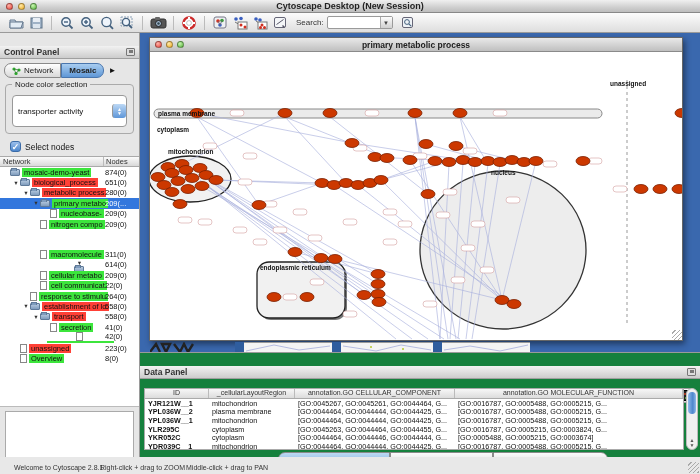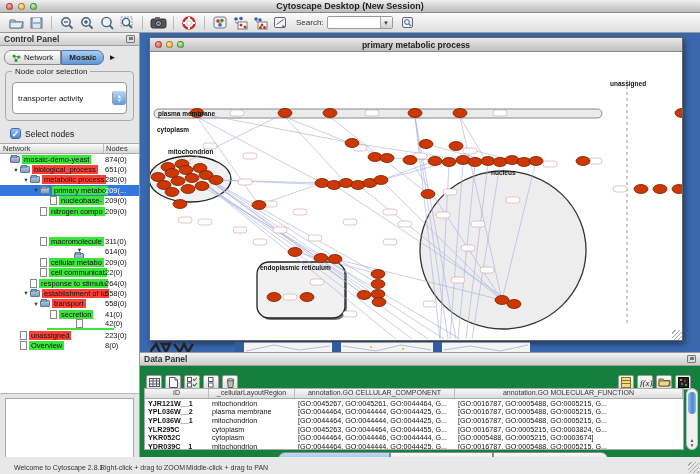--- a/index.html
+++ b/index.html
@@ -25,21 +25,21 @@
   .tsep { width:1px; height:14px; background:#bbb; margin:0 5px; }
   .searchwrap { display:flex; align-items:center; margin-left:6px; }
   .searchlbl { font-size:8px; color:#333; margin-right:3px; }
   .searchbox { width:66px; height:13px; background:#fff; border:1px solid #9a9a9a; border-radius:2px; display:flex; align-items:center; }
   .searchbox .dd { margin-left:auto; width:12px; height:11px; background:linear-gradient(#fdfdfd,#d0d0d0); border-left:1px solid #aaa; display:flex; align-items:center; justify-content:center; font-size:6px; color:#444; }
 
   
   .cpanel { position:absolute; left:0; top:33px; width:140px; height:424px;
     background:#e6e6e6; border-right:1px solid #9a9a9a; }
   .phead { height:13px; background:linear-gradient(#f2f2f2,#cccccc); border-bottom:1px solid #9f9f9f;
-    display:flex; align-items:center; padding:0 4px; font-weight:bold; font-size:8.5px; color:#333; }
+    display:flex; align-items:center; padding:0 4px; font-weight:bold; font-size:8.5px; color:#333;margin-top:13px; }
   .floaticon { margin-left:auto; width:9px; height:8px; border:1px solid #777; border-radius:1px; position:relative; background:#ddd;}
   .floaticon:before{ content:""; position:absolute; right:1px; top:1px; width:4px; height:3px; background:#777;}
 
   .tabbar { display:flex; align-items:center; margin:4px 4px 2px 4px; height:15px; }
   .seg { height:15px; display:flex; align-items:center; justify-content:center; gap:3px;
     border:1px solid #8a8a8a; background:linear-gradient(#ffffff,#d9d9d9); font-size:8px; padding:0 7px; color:#222; }
   .seg.first { border-radius:7px 0 0 7px; }
   .seg.sel { background:linear-gradient(#a9cdf0,#5f97d6); border-color:#4a76ad; font-weight:bold; border-radius:0 7px 7px 0; }
   .overflow-arrow { margin-left:4px; font-size:8px; color:#111; }
 

